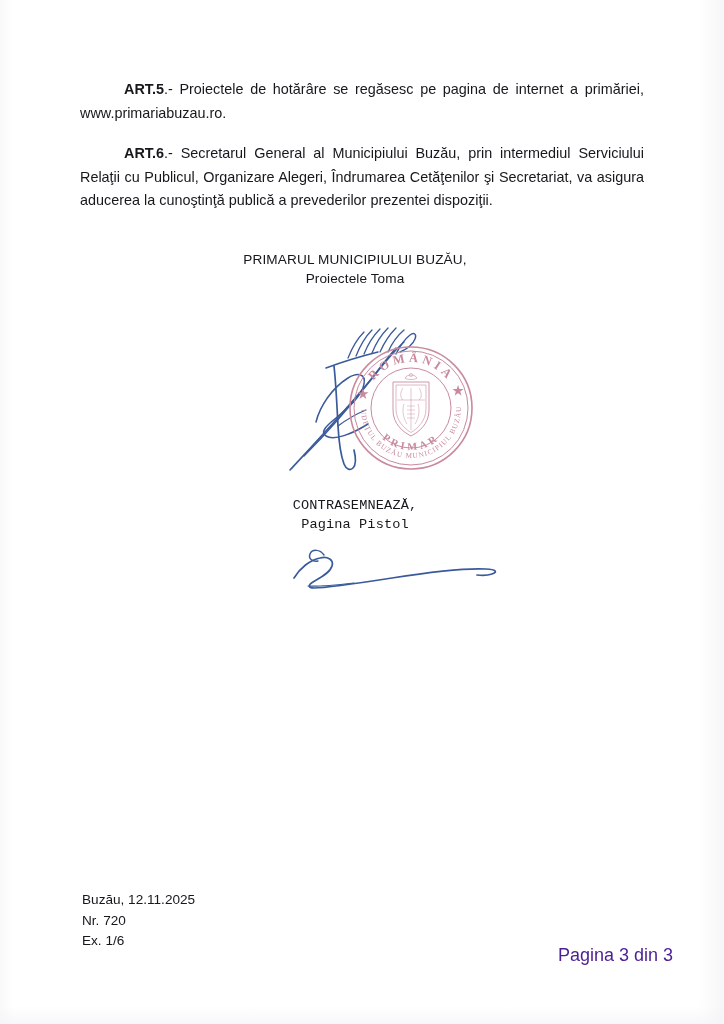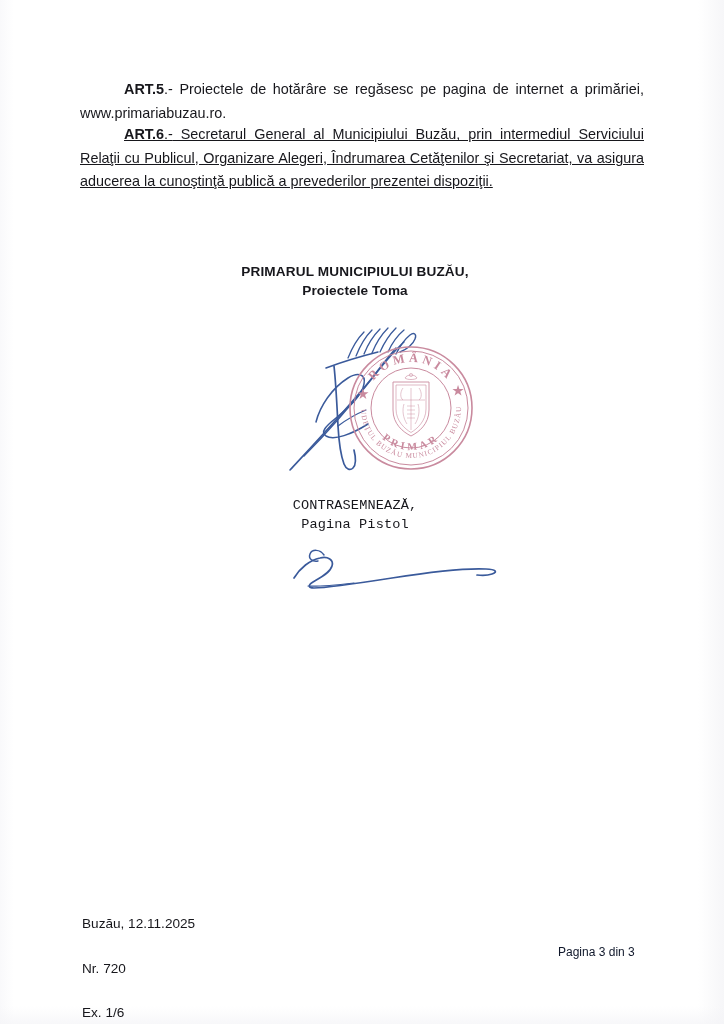--- a/index.html
+++ b/index.html
@@ -59,41 +59,40 @@
   }
   .body-text .indent {
     display: inline-block;
     width: 44px;
   }
   .body-text b {
     font-weight: bold;
   }
 
   #para-art5 { top: 64px; }
-  #para-art6 { top: 109px; text-decoration: underline; }
+  #para-art6 { top: 128px; }
 
   .sig-block {
     position: absolute;
     text-align: center;
     font-size: 13.6px;
     line-height: 19px;
     color: #17171c;
   }
   .sig-block .role {
     letter-spacing: 0.15px;
   }
   .sig-block .name {
     letter-spacing: 0.1px;
   }
 
   #mayor-block {
     left: 132px;
-    top: 262px;
+    top: 250px;
     width: 446px;
-    font-weight: bold;
   }
   #countersign-block {
     left: 120px;
     top: 496px;
     width: 470px;
     font-family: Liberation Mono, monospace;
   }
 
   
   #seal {
@@ -124,28 +123,28 @@
 
   
   #footer-left {
     position: absolute;
     left: 82px;
     top: 890px;
     font-size: 13.6px;
     line-height: 20.5px;
     color: #17171c;
   }
-  #footer-left div { white-space: nowrap; margin-top: 24px; }
+  #footer-left div { white-space: nowrap; }
 
   #page-number {
     position: absolute;
     left: 558px;
     top: 945px;
-    font-size: 12px;
-    color: #0f172a;
+    font-size: 18px;
+    color: #4c1d95;
     white-space: nowrap;
   }
 </style>
 </head>
 <body>
 
 <div id="page">
 
   <div class="scan-edge-left"></div>
   <div class="scan-edge-right"></div>

